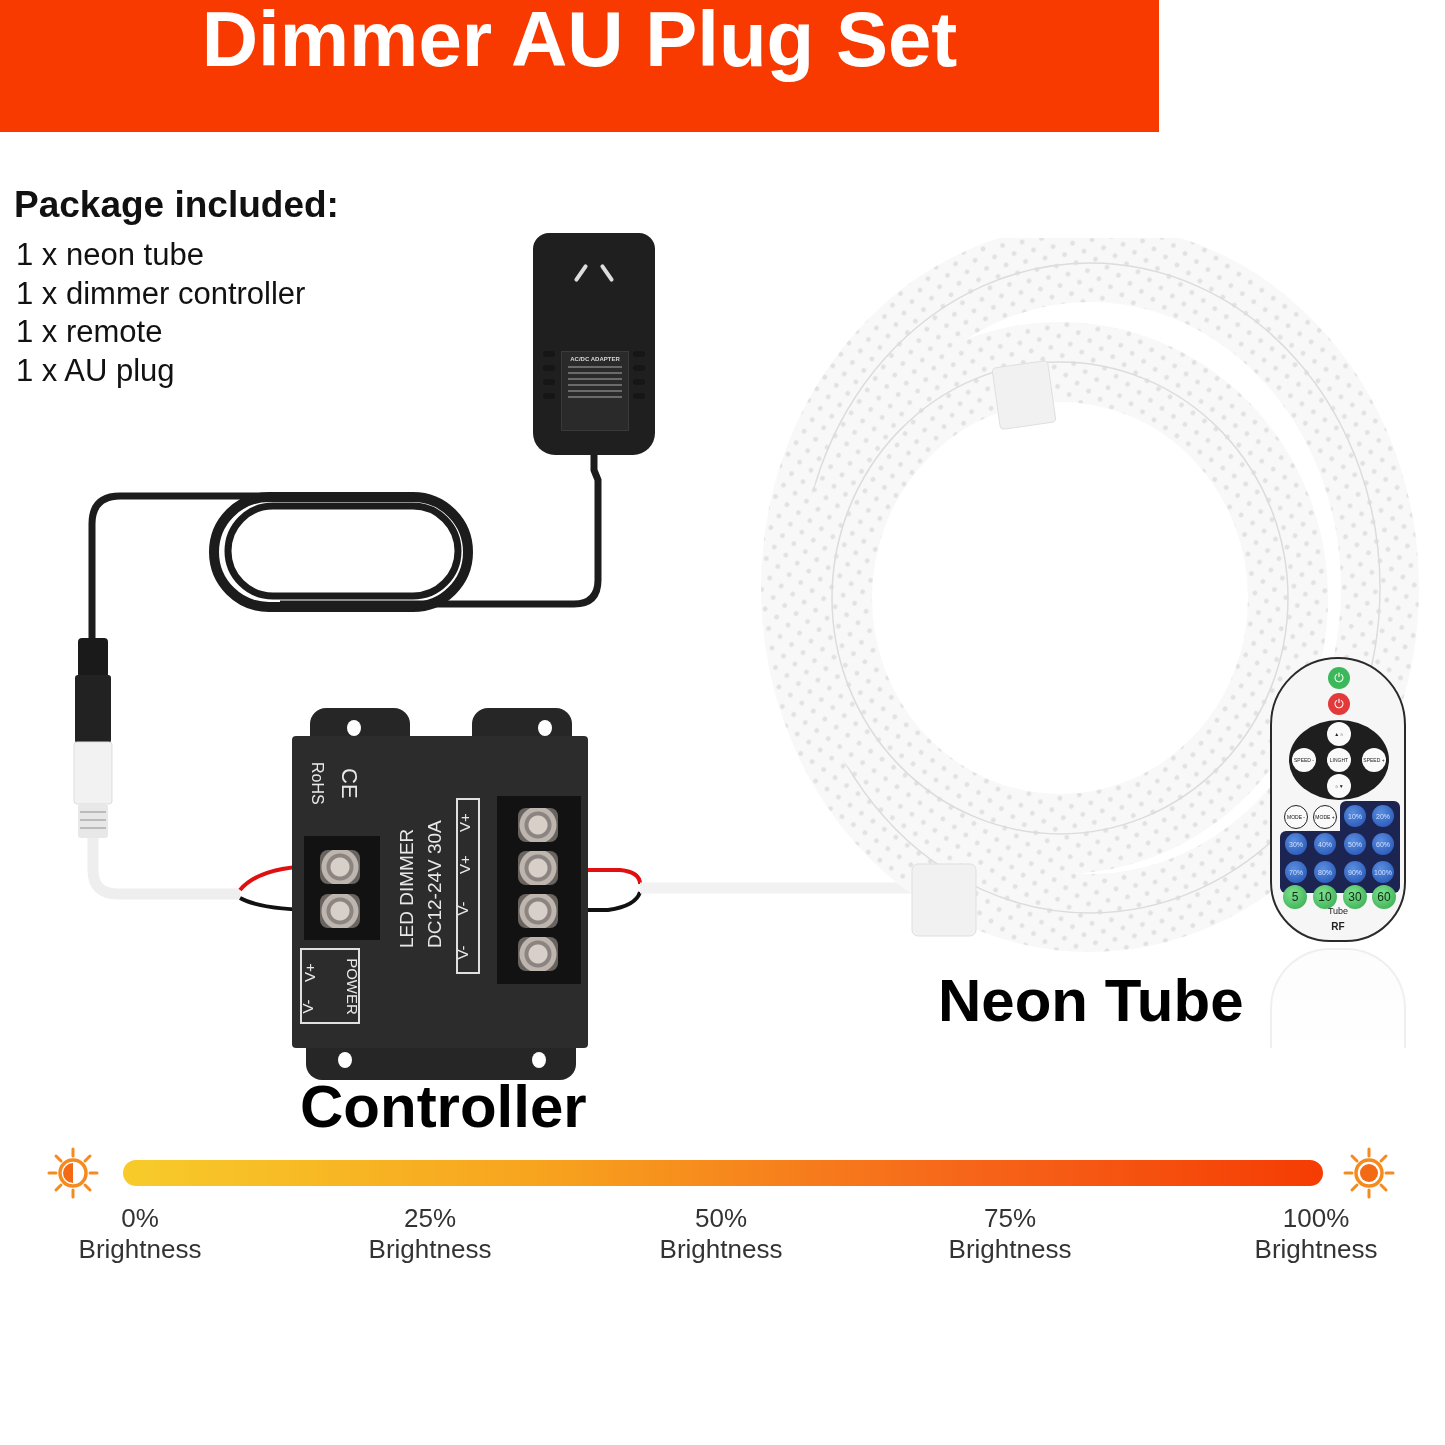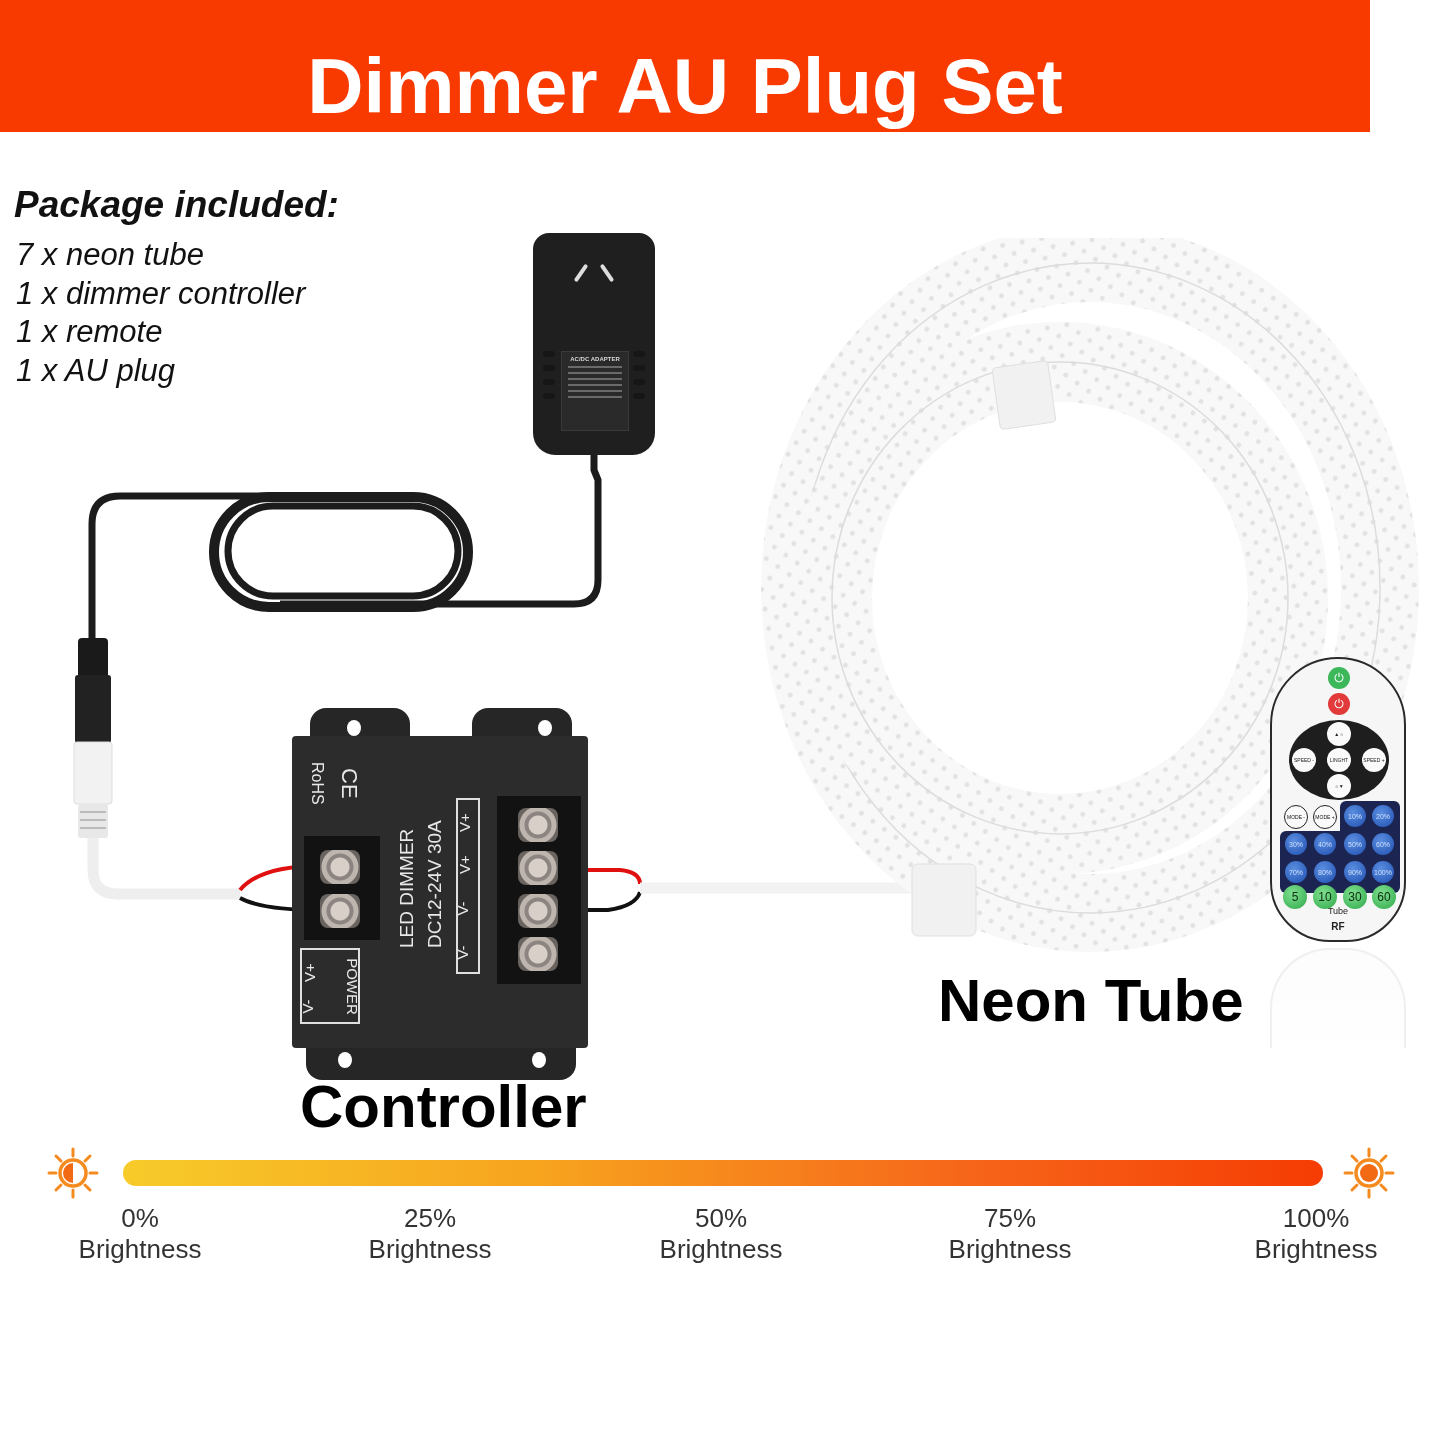--- a/index.html
+++ b/index.html
@@ -1,23 +1,23 @@
 <!DOCTYPE html>
 <html><head>
 <meta charset="utf-8">
 <style>
   * { box-sizing: border-box; margin: 0; padding: 0; }
   html, body { width: 1445px; height: 1445px; background: #ffffff; overflow: hidden; }
   body { position: relative; font-family: "Liberation Sans", sans-serif; color: #111; }
 
-  .header { position: absolute; left: 0; top: 0; width: 1370px; height: 132px; background: #f83a00;
-    display: flex; align-items: flex-end; justify-content: center; }
+  .header { position: absolute; left: 0; top: 0; width: 1159px; height: 132px; background: #f83a00;
+    display: flex; align-items: flex-start; justify-content: center; }
   .header h1 { color: #fff; font-family: "Liberation Sans", sans-serif; font-weight: 700; font-size: 78px; letter-spacing: 0px; margin-top: -6px; }
 
-  .pkg { position: absolute; left: 14px; top: 184px; font-style: italic; }
+  .pkg { position: absolute; left: 14px; top: 184px; }
   .pkg-title { font-weight: 700; font-size: 37px; color: #111; margin-bottom: 10px; }
   .pkg-list { list-style: none; }
   .pkg-list li { font-size: 31px; line-height: 38.5px; color: #111; padding-left: 2px; }
 
   .label-big { position: absolute; font-weight: 700; font-size: 60px; color: #000; letter-spacing: 0; }
   .lbl-controller { left: 300px; top: 1072px; }
   .lbl-neon { left: 938px; top: 966px; }
 
   
   .adapter { position: absolute; left: 533px; top: 233px; width: 122px; height: 222px; background: #1f1f1f; border-radius: 16px 16px 22px 22px; }
@@ -75,21 +75,21 @@
 </head>
 <body>
 
 <div class="header">
   <h1>Dimmer AU Plug Set</h1>
 </div>
 
 <div class="pkg">
   <div class="pkg-title">Package included:</div>
   <ul class="pkg-list">
-    <li>7 x neon tube</li>
+    <li>1 x neon tube</li>
     <li>1 x dimmer controller</li>
     <li>1 x remote</li>
     <li>1 x AU plug</li>
   </ul>
 </div>
 
 <svg class="wires" width="1445" height="1445">
 
   <path d="M594 455 L594 470 L598 480 L598 580 Q598 604 574 604 L280 604" stroke="#1c1c1c" stroke-width="7" fill="none"></path>
   <rect x="214" y="497" width="254" height="110" rx="55" fill="none" stroke="#1c1c1c" stroke-width="10"></rect>

